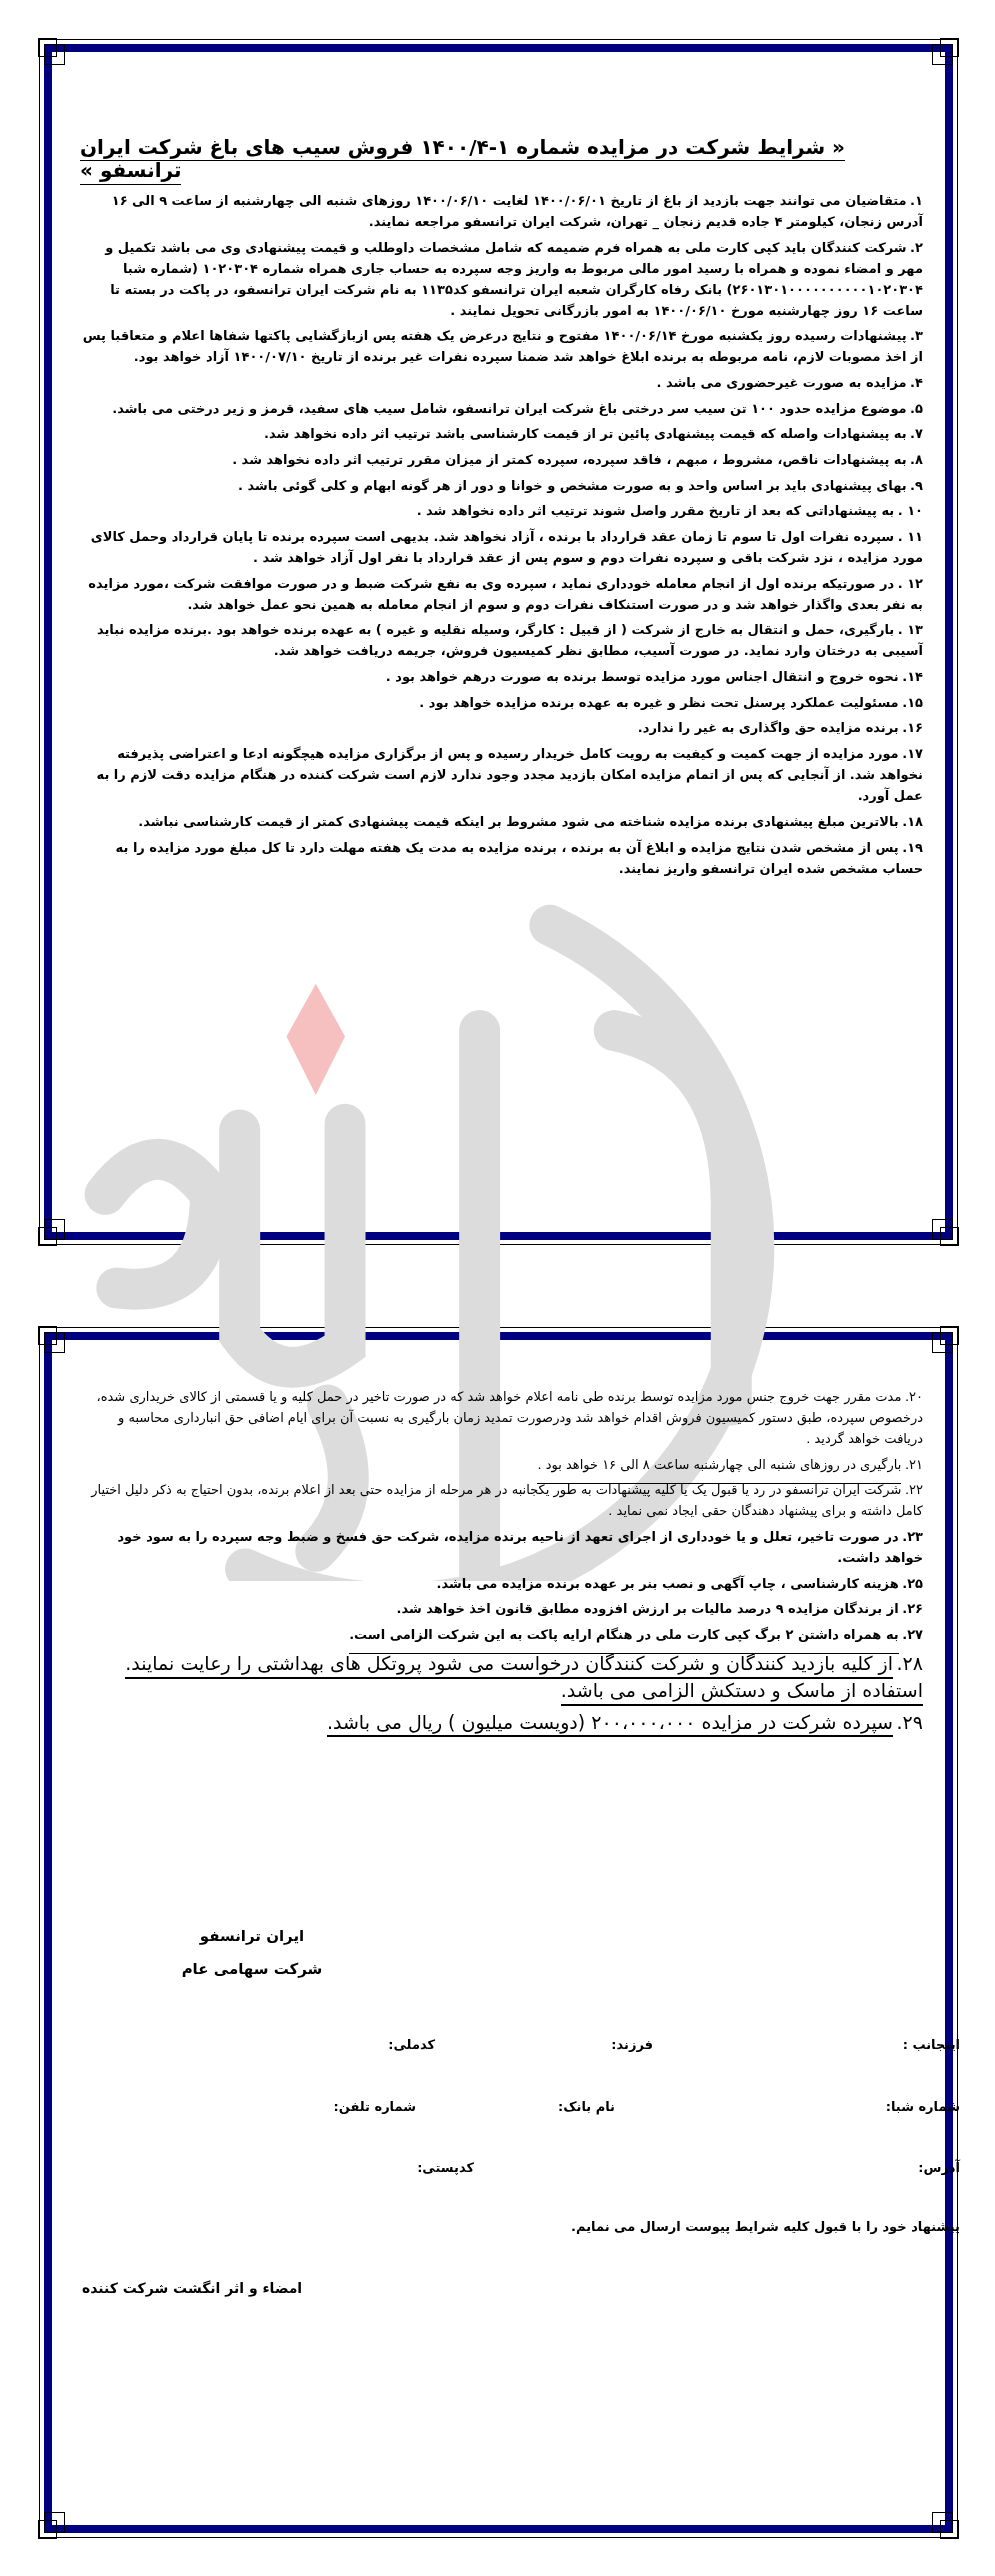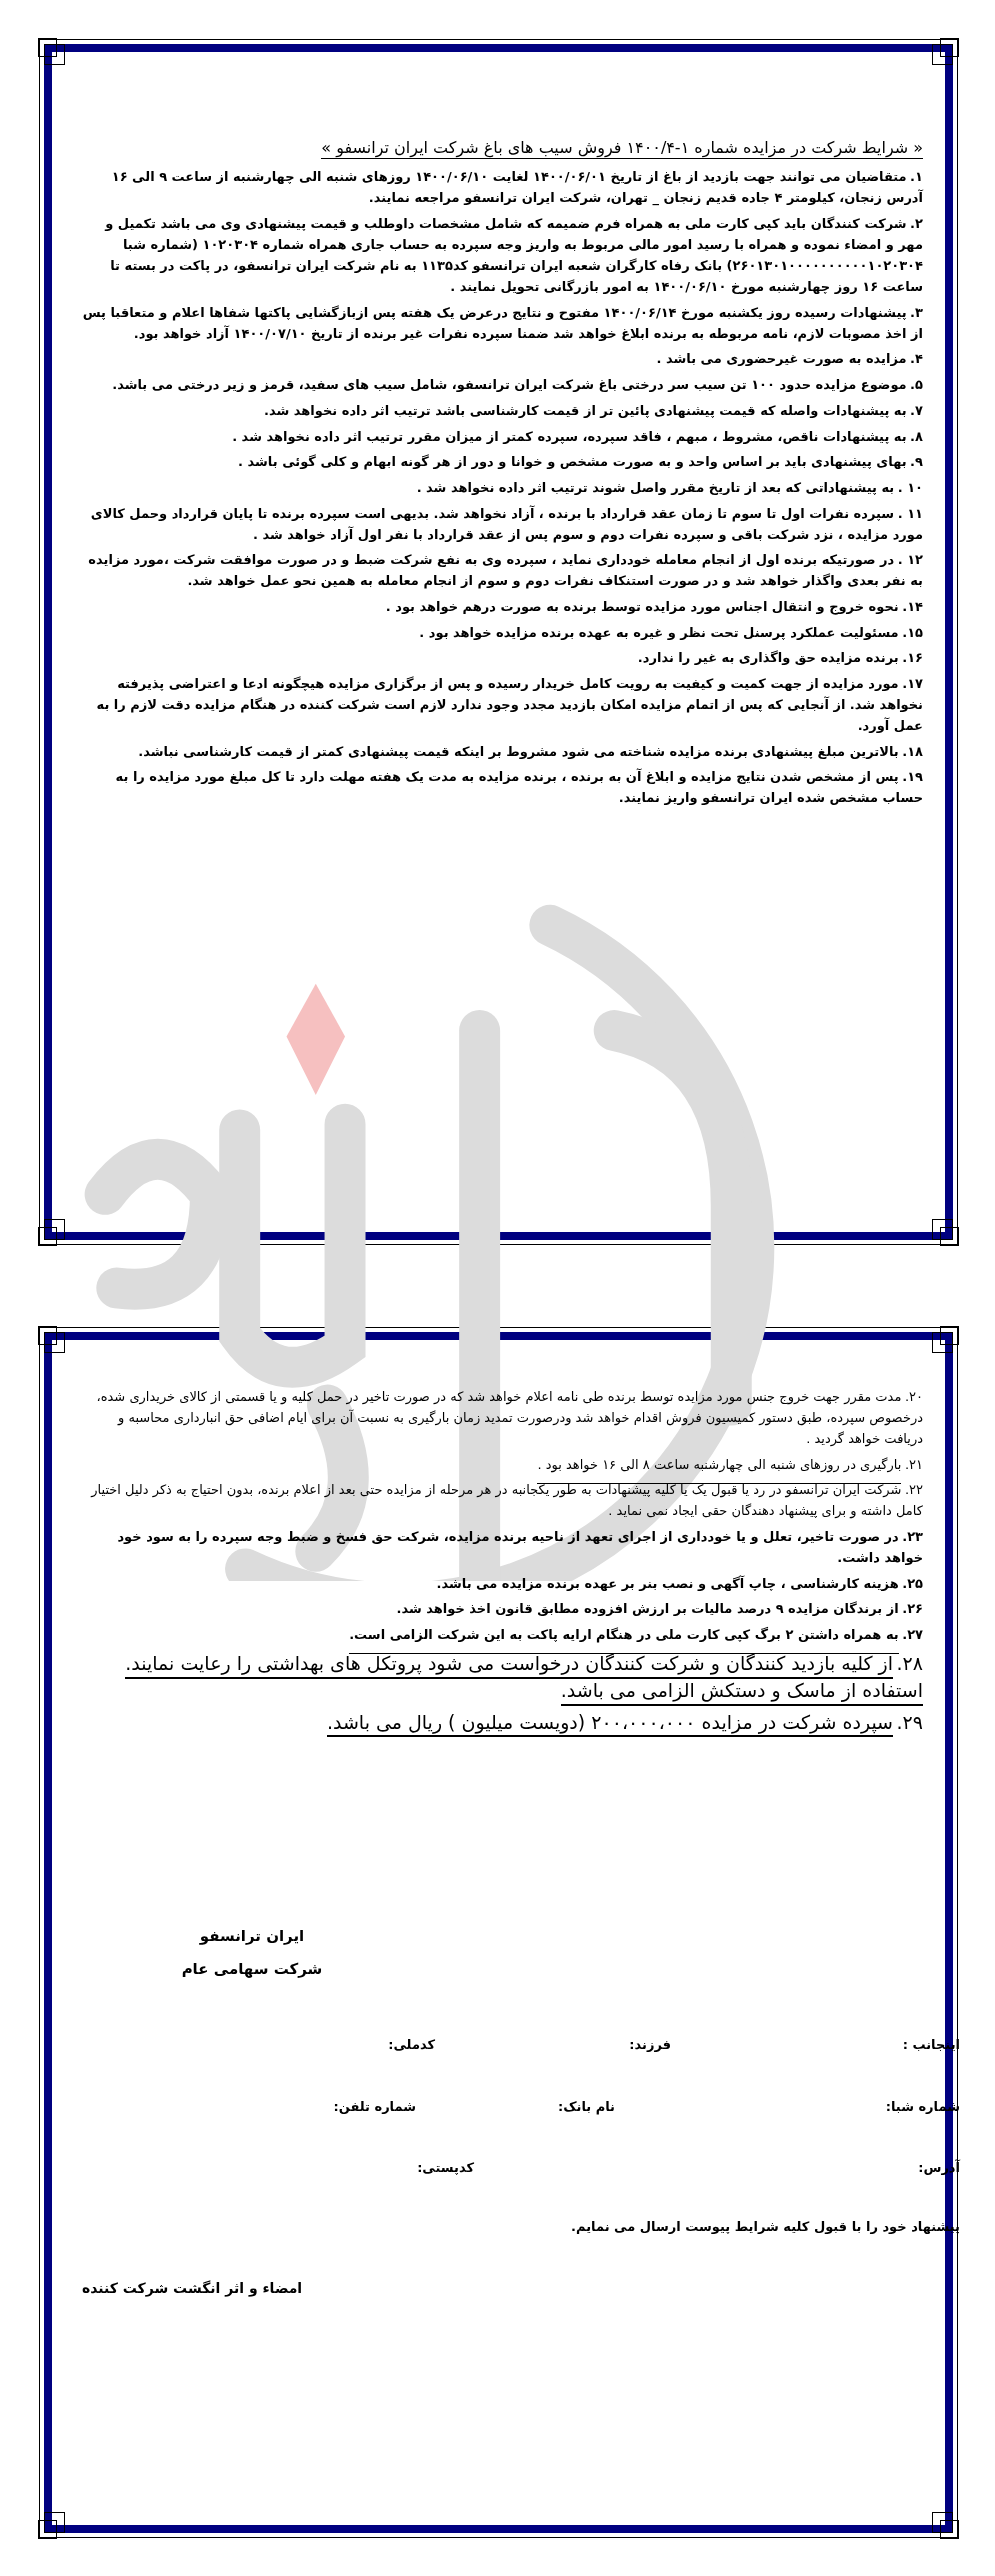--- a/index.html
+++ b/index.html
@@ -23,21 +23,21 @@
   .corner.bl { left: -1.2px; bottom: -1.2px; }
   .corner.bl2 { left: 4.7px; bottom: 4.7px; width: 21px; height: 21px; }
   .corner.br { right: -1.2px; bottom: -1.2px; }
   .corner.br2 { right: 4.7px; bottom: 4.7px; width: 21px; height: 21px; }
 
   .content { position: absolute; left: 41px; right: 35px; direction: rtl; text-align: right; z-index: 3; }
   .page-1 .content { top: 97px; }
   .page-2 .content { top: 59px; }
 
   
-  .title { text-align: right; font-weight: normal; font-size: 16px; line-height: 23.4px; margin: 0 0 7px 0; }
+  .title { text-align: left; font-weight: bold; font-size: 20px; line-height: 23.4px; margin: 0 0 7px 0; }
   .title span { border-bottom: 1.8px solid #000; padding-bottom: 1.2px; }
 
   .clause { font-size: 13px; line-height: 21px; margin: 0 0 4.7px 0; font-weight: bold; letter-spacing: -0.2px; }
   .clause .num { margin-left: 3.5px; }
   .clause.light { font-weight: normal; }
   .clause.u span.t { border-bottom: 1.2px solid #000; padding-bottom: 11px; }
   .clause.big { font-size: 19px; line-height: 27px; font-weight: 400; }
   .clause.big span.t { border-bottom: 2.3px solid #000; padding-bottom: 2.9px; }
 
   
@@ -87,20 +87,21 @@
     <p class="clause"><span class="num">۲.</span><span class="t">شرکت کنندگان باید کپی کارت ملی به همراه فرم ضمیمه که شامل مشخصات داوطلب و قیمت پیشنهادی وی می باشد تکمیل و مهر و امضاء نموده و همراه با رسید امور مالی مربوط به واریز وجه سپرده به حساب جاری همراه شماره ۱۰۲۰۳۰۴ (شماره شبا ۲۶۰۱۳۰۱۰۰۰۰۰۰۰۰۰۰۱۰۲۰۳۰۴) بانک رفاه کارگران شعبه ایران ترانسفو کد۱۱۳۵ به نام شرکت ایران ترانسفو، در پاکت در بسته تا ساعت ۱۶ روز چهارشنبه مورخ ۱۴۰۰/۰۶/۱۰ به امور بازرگانی تحویل نمایند .</span></p>
     <p class="clause"><span class="num">۳.</span><span class="t">پیشنهادات رسیده روز یکشنبه مورخ ۱۴۰۰/۰۶/۱۴ مفتوح و نتایج درعرض یک هفته پس ازبازگشایی پاکتها شفاها اعلام و متعاقبا پس از اخذ مصوبات لازم، نامه مربوطه به برنده ابلاغ خواهد شد ضمنا سپرده نفرات غیر برنده از تاریخ ۱۴۰۰/۰۷/۱۰ آزاد خواهد بود.</span></p>
     <p class="clause"><span class="num">۴.</span><span class="t">مزایده به صورت غیرحضوری می باشد .</span></p>
     <p class="clause"><span class="num">۵.</span><span class="t">موضوع مزایده حدود ۱۰۰ تن سیب سر درختی باغ شرکت ایران ترانسفو، شامل سیب های سفید، قرمز و زیر درختی می باشد.</span></p>
     <p class="clause"><span class="num">۷.</span><span class="t">به پیشنهادات واصله که قیمت پیشنهادی پائین تر از قیمت کارشناسی باشد ترتیب اثر داده نخواهد شد.</span></p>
     <p class="clause"><span class="num">۸.</span><span class="t">به پیشنهادات ناقص، مشروط ، مبهم ، فاقد سپرده، سپرده کمتر از میزان مقرر ترتیب اثر داده نخواهد شد .</span></p>
     <p class="clause"><span class="num">۹.</span><span class="t">بهای پیشنهادی باید بر اساس واحد و به صورت مشخص و خوانا و دور از هر گونه ابهام و کلی گوئی باشد .</span></p>
     <p class="clause"><span class="num">۱۰ .</span><span class="t">به پیشنهاداتی که بعد از تاریخ مقرر واصل شوند ترتیب اثر داده نخواهد شد .</span></p>
     <p class="clause"><span class="num">۱۱ .</span><span class="t">سپرده نفرات اول تا سوم تا زمان عقد قرارداد با برنده ، آزاد نخواهد شد. بدیهی است سپرده برنده تا پایان قرارداد وحمل کالای مورد مزایده ، نزد شرکت باقی و سپرده نفرات دوم و سوم پس از عقد قرارداد با نفر اول آزاد خواهد شد .</span></p>
     <p class="clause"><span class="num">۱۲ .</span><span class="t">در صورتیکه برنده اول از انجام معامله خودداری نماید ، سپرده وی به نفع شرکت ضبط و در صورت موافقت شرکت ،مورد مزایده به نفر بعدی واگذار خواهد شد و در صورت استنکاف نفرات دوم و سوم از انجام معامله به همین نحو عمل خواهد شد.</span></p>
+    <p class="clause"><span class="num">۱۳ .</span><span class="t">بارگیری، حمل و انتقال به خارج از شرکت ( از قبیل : کارگر، وسیله نقلیه و غیره ) به عهده برنده خواهد بود .برنده مزایده نباید آسیبی به درختان وارد نماید. در صورت آسیب، مطابق نظر کمیسیون فروش، جریمه دریافت خواهد شد.</span></p>
     <p class="clause"><span class="num">۱۴.</span><span class="t">نحوه خروج و انتقال اجناس مورد مزایده توسط برنده به صورت درهم خواهد بود .</span></p>
     <p class="clause"><span class="num">۱۵.</span><span class="t">مسئولیت عملکرد پرسنل تحت نظر و غیره به عهده برنده مزایده خواهد بود .</span></p>
     <p class="clause"><span class="num">۱۶.</span><span class="t">برنده مزایده حق واگذاری به غیر را ندارد.</span></p>
     <p class="clause"><span class="num">۱۷.</span><span class="t">مورد مزایده از جهت کمیت و کیفیت به رویت کامل خریدار رسیده و پس از برگزاری مزایده هیچگونه ادعا و اعتراضی پذیرفته نخواهد شد. از آنجایی که پس از اتمام مزایده امکان بازدید مجدد وجود ندارد لازم است شرکت کننده در هنگام مزایده دقت لازم را به عمل آورد.</span></p>
     <p class="clause"><span class="num">۱۸.</span><span class="t">بالاترین مبلغ پیشنهادی برنده مزایده شناخته می شود مشروط بر اینکه قیمت پیشنهادی کمتر از قیمت کارشناسی نباشد.</span></p>
     <p class="clause"><span class="num">۱۹.</span><span class="t">پس از مشخص شدن نتایج مزایده و ابلاغ آن به برنده ، برنده مزایده به مدت یک هفته مهلت دارد تا کل مبلغ مورد مزایده را به حساب مشخص شده ایران ترانسفو واریز نمایند.</span></p>
   </div>
 </div>
 
 <div class="page page-2">
@@ -129,21 +130,21 @@
   </div>
 </div>
 
 <div class="company" style="top: 1920px;">
   <div>ایران ترانسفو</div>
   <div>شرکت سهامی عام</div>
 </div>
 
 <div class="form-row" style="top: 2037px;">
   <span class="f" style="right: 0;">اینجانب :</span>
-  <span class="f" style="right: 289px;">فرزند:</span>
+  <span class="f" style="right: 307px;">فرزند:</span>
   <span class="f" style="right: 525px; text-align: center;">کدملی:</span>
 </div>
 
 <div class="form-row" style="top: 2099px;">
   <span class="f" style="right: 0;">شماره شبا:</span>
   <span class="f" style="right: 345px;">نام بانک:</span>
   <span class="f" style="right: 544px;">شماره تلفن:</span>
 </div>
 
 <div class="form-row" style="top: 2160px;">

